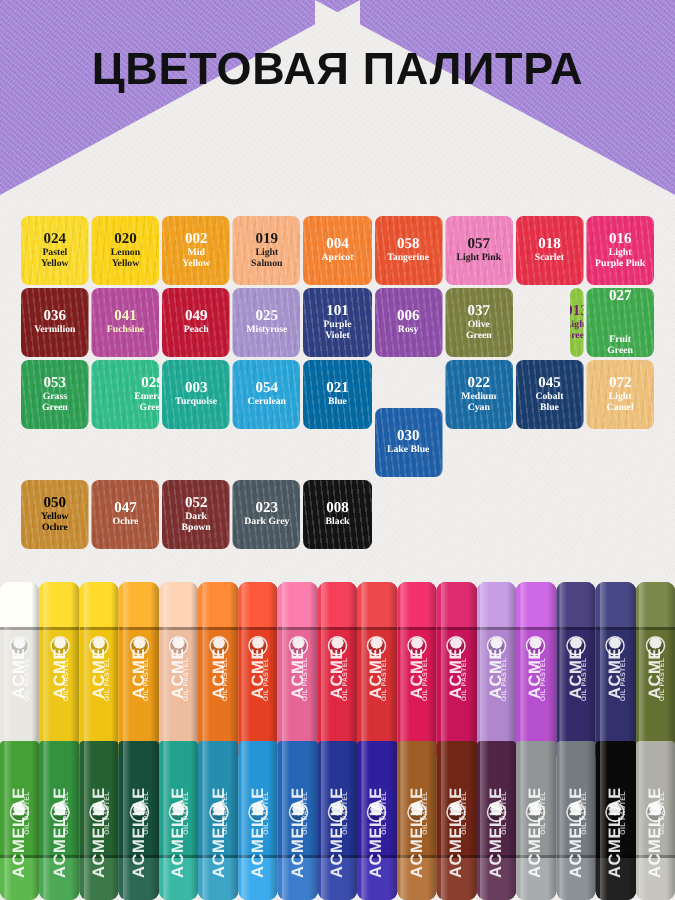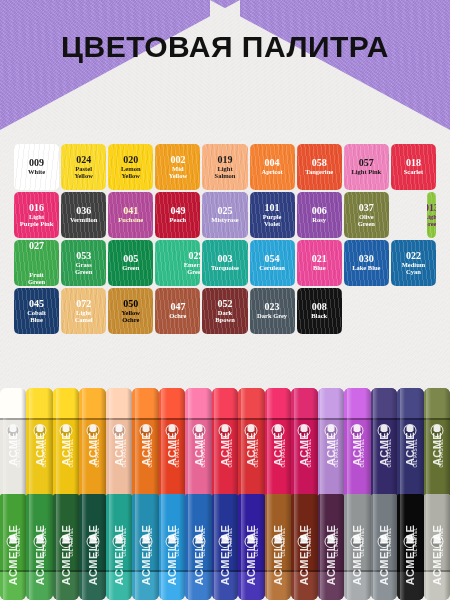--- a/index.html
+++ b/index.html
@@ -206,24 +206,20 @@
 <div class="paper-texture"></div>
 
 <div class="header">
   <div class="header-bg"></div>
   <div class="tri-left"></div>
   <div class="tri-right"></div>
   <div class="title">ЦВЕТОВАЯ ПАЛИТРА</div>
 </div>
 
 <div class="grid">
-    <div class="swatch" style="background: rgb(255, 255, 255); color: rgb(26, 26, 26);">
-      <div class="sw-code">009</div>
-      <div class="sw-name">White</div>
-    </div>
     <div class="swatch" style="background: rgb(251, 219, 42); color: rgb(26, 26, 26);">
       <div class="sw-code">024</div>
       <div class="sw-name">Pastel
 Yellow</div>
     </div>
     <div class="swatch" style="background: rgb(252, 211, 22); color: rgb(26, 26, 26);">
       <div class="sw-code">020</div>
       <div class="sw-name">Lemon
 Yellow</div>
     </div>
@@ -251,21 +247,21 @@
     </div>
     <div class="swatch" style="background: rgb(230, 47, 72); color: rgb(255, 255, 255);">
       <div class="sw-code">018</div>
       <div class="sw-name">Scarlet</div>
     </div>
     <div class="swatch" style="background: rgb(234, 47, 114); color: rgb(255, 255, 255);">
       <div class="sw-code">016</div>
       <div class="sw-name">Light
 Purple Pink</div>
     </div>
-    <div class="swatch" style="background: #404040; color: rgb(255, 255, 255);">
+    <div class="swatch" style="background: #7f1d1d; color: rgb(255, 255, 255);">
       <div class="sw-code">036</div>
       <div class="sw-name">Vermilion</div>
     </div>
     <div class="swatch" style="background: rgb(180, 74, 154); color: #fef9c3;">
       <div class="sw-code">041</div>
       <div class="sw-name">Fuchsine</div>
     </div>
     <div class="swatch" style="background: rgb(191, 22, 52); color: rgb(255, 255, 255);">
       <div class="sw-code">049</div>
       <div class="sw-name">Peach</div>
@@ -296,42 +292,38 @@
     <div class="swatch" style="background: rgb(63, 170, 77); color: rgb(255, 255, 255); gap: 20px;">
       <div class="sw-code">027</div>
       <div class="sw-name">Fruit
 Green</div>
     </div>
     <div class="swatch" style="background: rgb(46, 158, 82); color: rgb(255, 255, 255);">
       <div class="sw-code">053</div>
       <div class="sw-name">Grass
 Green</div>
     </div>
-    <div class="swatch" style="background: rgb(15, 138, 73); color: rgb(255, 255, 255);">
-      <div class="sw-code">005</div>
-      <div class="sw-name">Green</div>
-    </div>
     <div class="swatch" style="background: rgb(49, 189, 138); color: rgb(255, 255, 255); padding-left: 36px;">
       <div class="sw-code">029</div>
       <div class="sw-name">Emerald
 Green</div>
     </div>
     <div class="swatch" style="background: rgb(31, 169, 149); color: rgb(255, 255, 255);">
       <div class="sw-code">003</div>
       <div class="sw-name">Turquoise</div>
     </div>
     <div class="swatch" style="background: rgb(41, 165, 216); color: rgb(255, 255, 255);">
       <div class="sw-code">054</div>
       <div class="sw-name">Cerulean</div>
     </div>
-    <div class="swatch" style="background: #ec4899; color: rgb(255, 255, 255);">
+    <div class="swatch" style="background: #0369a1; color: rgb(255, 255, 255);">
       <div class="sw-code">021</div>
       <div class="sw-name">Blue</div>
     </div>
-    <div class="swatch" style="background: rgb(31, 95, 168); color: rgb(255, 255, 255);">
+    <div class="swatch" style="background: rgb(31, 95, 168); color: rgb(255, 255, 255); margin-top: 32px;">
       <div class="sw-code">030</div>
       <div class="sw-name">Lake Blue</div>
     </div>
     <div class="swatch" style="background: rgb(26, 107, 164); color: rgb(255, 255, 255);">
       <div class="sw-code">022</div>
       <div class="sw-name">Medium
 Cyan</div>
     </div>
     <div class="swatch" style="background: rgb(27, 61, 110); color: rgb(255, 255, 255);">
       <div class="sw-code">045</div>

